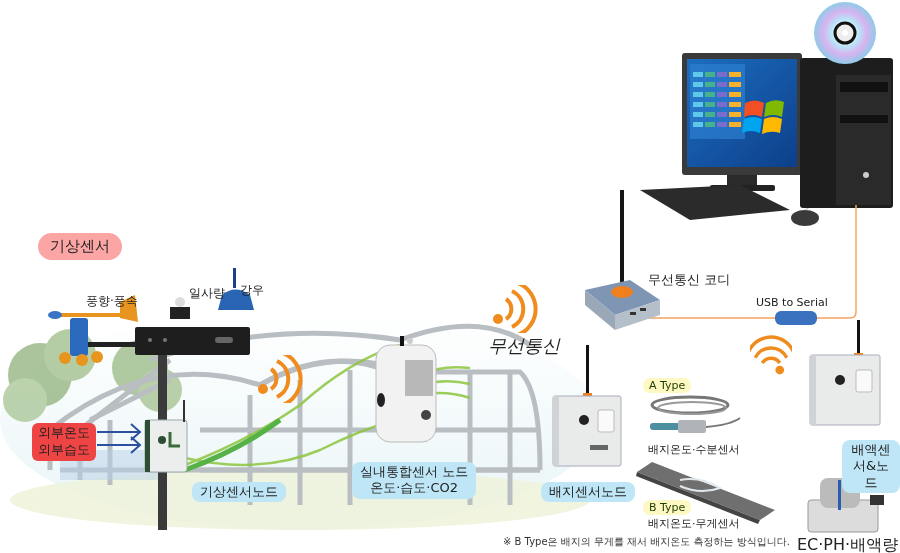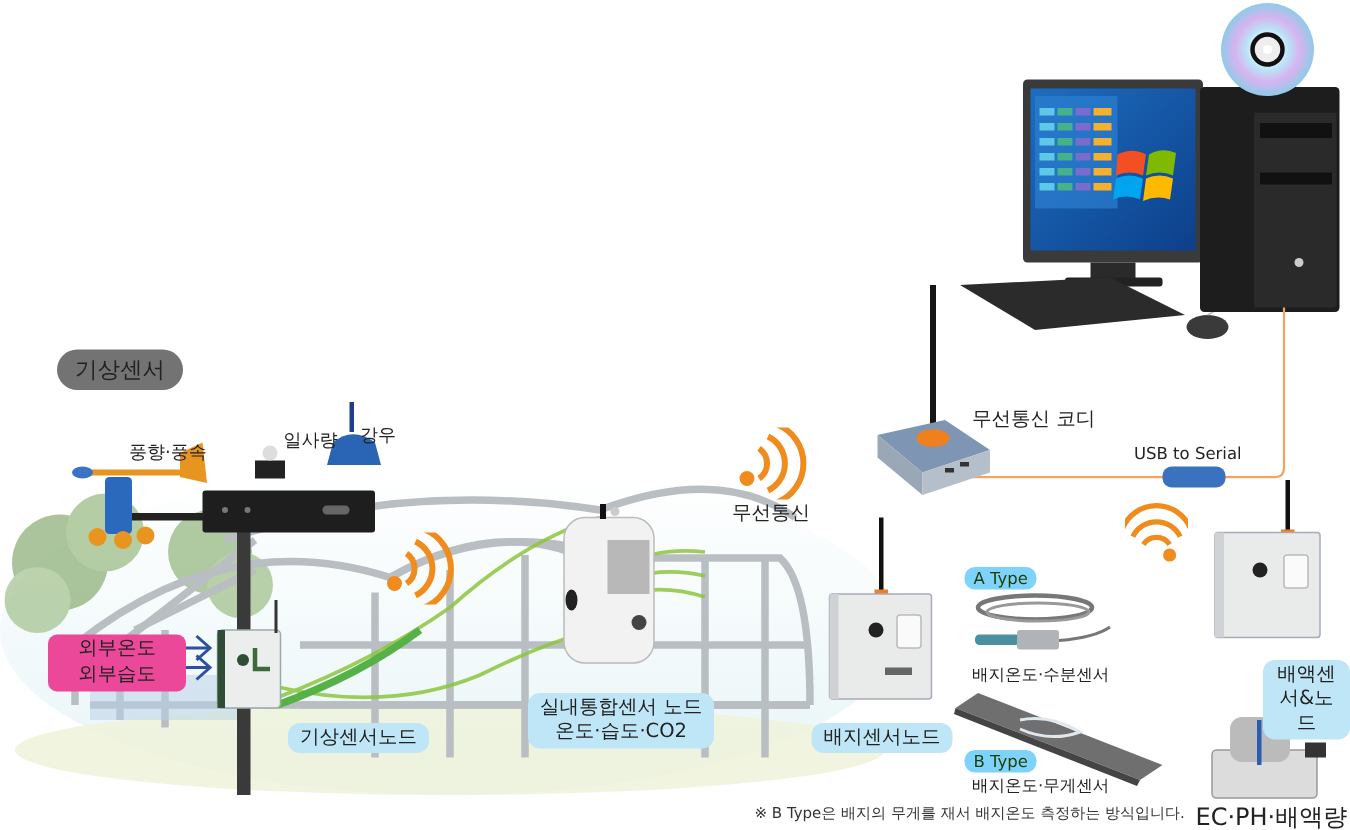--- a/index.html
+++ b/index.html
@@ -3,23 +3,23 @@
 <meta charset="utf-8">
 <style>
   * { box-sizing: border-box; margin: 0; padding: 0; }
   html, body { width: 900px; height: 553px; background: #ffffff; overflow: hidden; }
   body { position: relative; font-family: "DejaVu Sans", sans-serif; color: #222; }
   #stage { position: absolute; left: 0; top: 0; width: 900px; height: 553px; }
   svg.bg { position: absolute; left: 0; top: 0; width: 900px; height: 553px; }
 
   .lbl { position: absolute; font-size: 12px; line-height: 1.2; white-space: nowrap; color: #222; }
   .pill-blue { position: absolute; background: #bfe6f6; border-radius: 8px; padding: 2px 8px; font-size: 13px; color: #222; text-align: center; line-height: 1.25; }
-  .pill-green { position: absolute; background: #737373; border-radius: 16px; padding: 4px 12px; font-size: 15px; color: #222; }
-  .pill-type { position: absolute; background: #7dd3fc; border-radius: 7px; padding: 1px 6px; font-size: 11px; color: #1f3c00; }
-  .pill-gray { position: absolute; background: #ec4899; border-radius: 6px; padding: 2px 20px; font-size: 13px; color: #222; line-height: 1.3; }
+  .pill-green { position: absolute; background: #fca5a5; border-radius: 16px; padding: 4px 12px; font-size: 15px; color: #222; }
+  .pill-type { position: absolute; background: #fef9c3; border-radius: 7px; padding: 1px 6px; font-size: 11px; color: #1f3c00; }
+  .pill-gray { position: absolute; background: #ef4444; border-radius: 6px; padding: 2px 6px; font-size: 13px; color: #222; line-height: 1.3; }
   .banner { position: absolute; background: #3e6a88; color: #fff; font-size: 17px; padding: 3px 10px; letter-spacing: 0.5px; }
   .note { position: absolute; font-size: 10px; color: #333; white-space: nowrap; }
   .usb-chip { position: absolute; width: 42px; height: 14px; border-radius: 6px; background: #3a72c0; }
   .icon { position: absolute; }
 </style>
 </head>
 <body>
 
 <div id="stage">
 
@@ -272,21 +272,21 @@
     <div>외부온도</div>
     <div>외부습도</div>
   </div>
   <div class="pill-blue" style="left:192px;top:482px;">기상센서노드</div>
 
   <div class="pill-blue" style="left:352px;top:462px;">
     <div>실내통합센서 노드</div>
     <div>온도·습도·CO2</div>
   </div>
 
-  <div class="lbl" style="left:488px;top:335px;font-size:13px;">무선통신</div>
+  <div class="lbl" style="left:488px;top:335px;font-size:18px;font-style:italic;">무선통신</div>
 
   <div class="lbl" style="left:648px;top:272px;font-size:13px;">무선통신 코디</div>
   <div class="lbl" style="left:756px;top:296px;font-size:11px;">USB to Serial</div>
   <div class="usb-chip" style="left:775px;top:311px;"></div>
 
   <div class="pill-blue" style="left:541px;top:482px;">배지센서노드</div>
   <div class="pill-type" style="left:643px;top:378px;">A Type</div>
   <div class="lbl" style="left:648px;top:443px;font-size:11px;">배지온도·수분센서</div>
   <div class="pill-type" style="left:643px;top:500px;">B Type</div>
   <div class="lbl" style="left:648px;top:517px;font-size:11px;">배지온도·무게센서</div>

